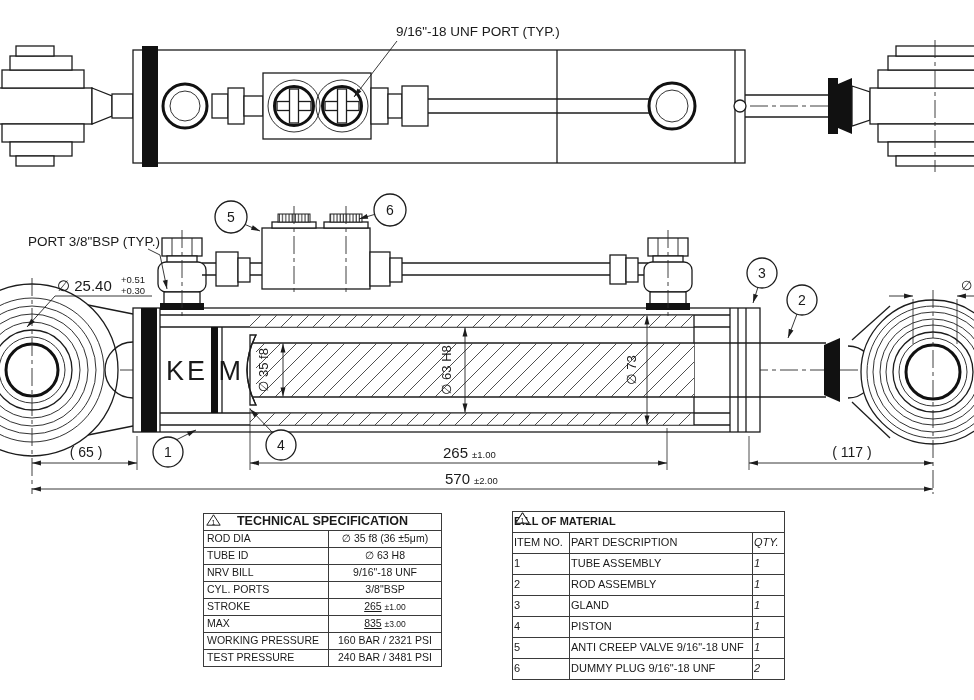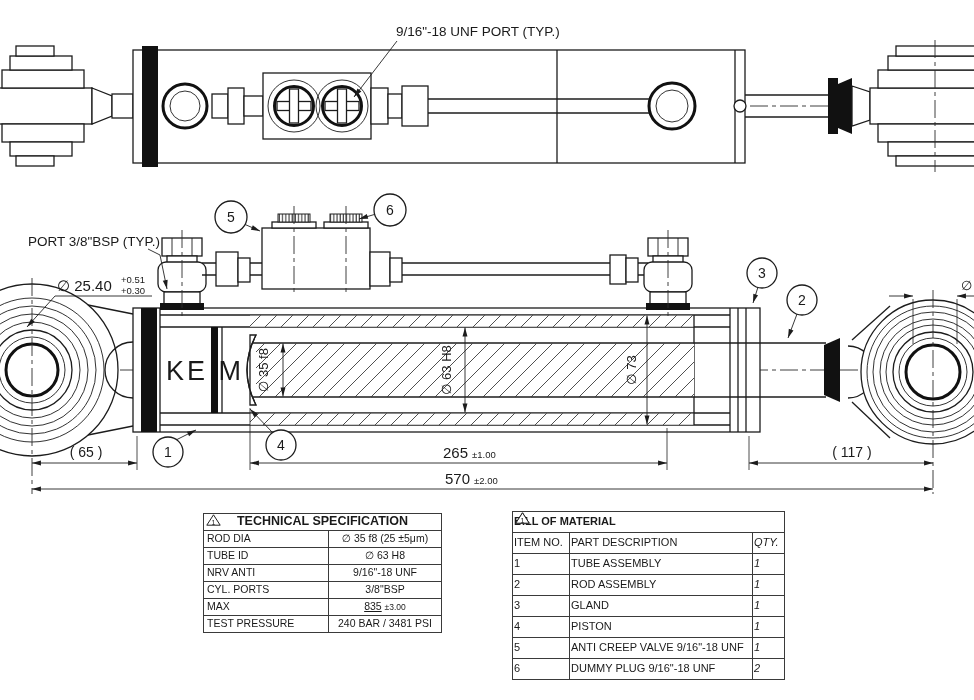--- a/index.html
+++ b/index.html
@@ -309,40 +309,48 @@
   </g>
 </svg>
 
 <table id="spec-table">
   <tbody>
         <tr>
           <td class="ttl" colspan="2">TECHNICAL SPECIFICATION</td>
         </tr>
   <tr>
           <td class="lab">ROD DIA</td>
-          <td class="val">∅ 35 f8  (25 ±5μm)</td>
+          <td class="val">∅ 35 f8  (36 ±5μm)</td>
         </tr>
   <tr>
           <td class="lab">TUBE ID</td>
           <td class="val">∅ 63 H8</td>
         </tr>
   <tr>
-          <td class="lab">NRV ANTI</td>
+          <td class="lab">NRV BILL</td>
       <td class="val"><span>9/16"-18 UNF</span><svg class="tri" width="15" height="12">
               <polygon points="7.5,0.8 14.2,11.2 0.8,11.2" fill="#fff" stroke="#222" stroke-width="1"></polygon>
               <text x="7.5" y="10.5" font-size="7" text-anchor="middle">1</text>
             </svg></td>
         </tr>
   <tr>
           <td class="lab">CYL. PORTS</td>
           <td class="val">3/8"BSP</td>
         </tr>
   <tr>
+          <td class="lab">STROKE</td>
+      <td class="val"><span class="num">265</span> <span class="tol">±1.00</span></td>
+        </tr>
+  <tr>
           <td class="lab">MAX</td>
       <td class="val"><span class="num">835</span> <span class="tol">±3.00</span></td>
+        </tr>
+  <tr>
+          <td class="lab">WORKING PRESSURE</td>
+          <td class="val">160 BAR / 2321 PSI</td>
         </tr>
   <tr>
           <td class="lab">TEST PRESSURE</td>
           <td class="val">240 BAR / 3481 PSI</td>
         </tr>
 </tbody>
     </table>
 
 <table id="bom-table">
   <tbody>

